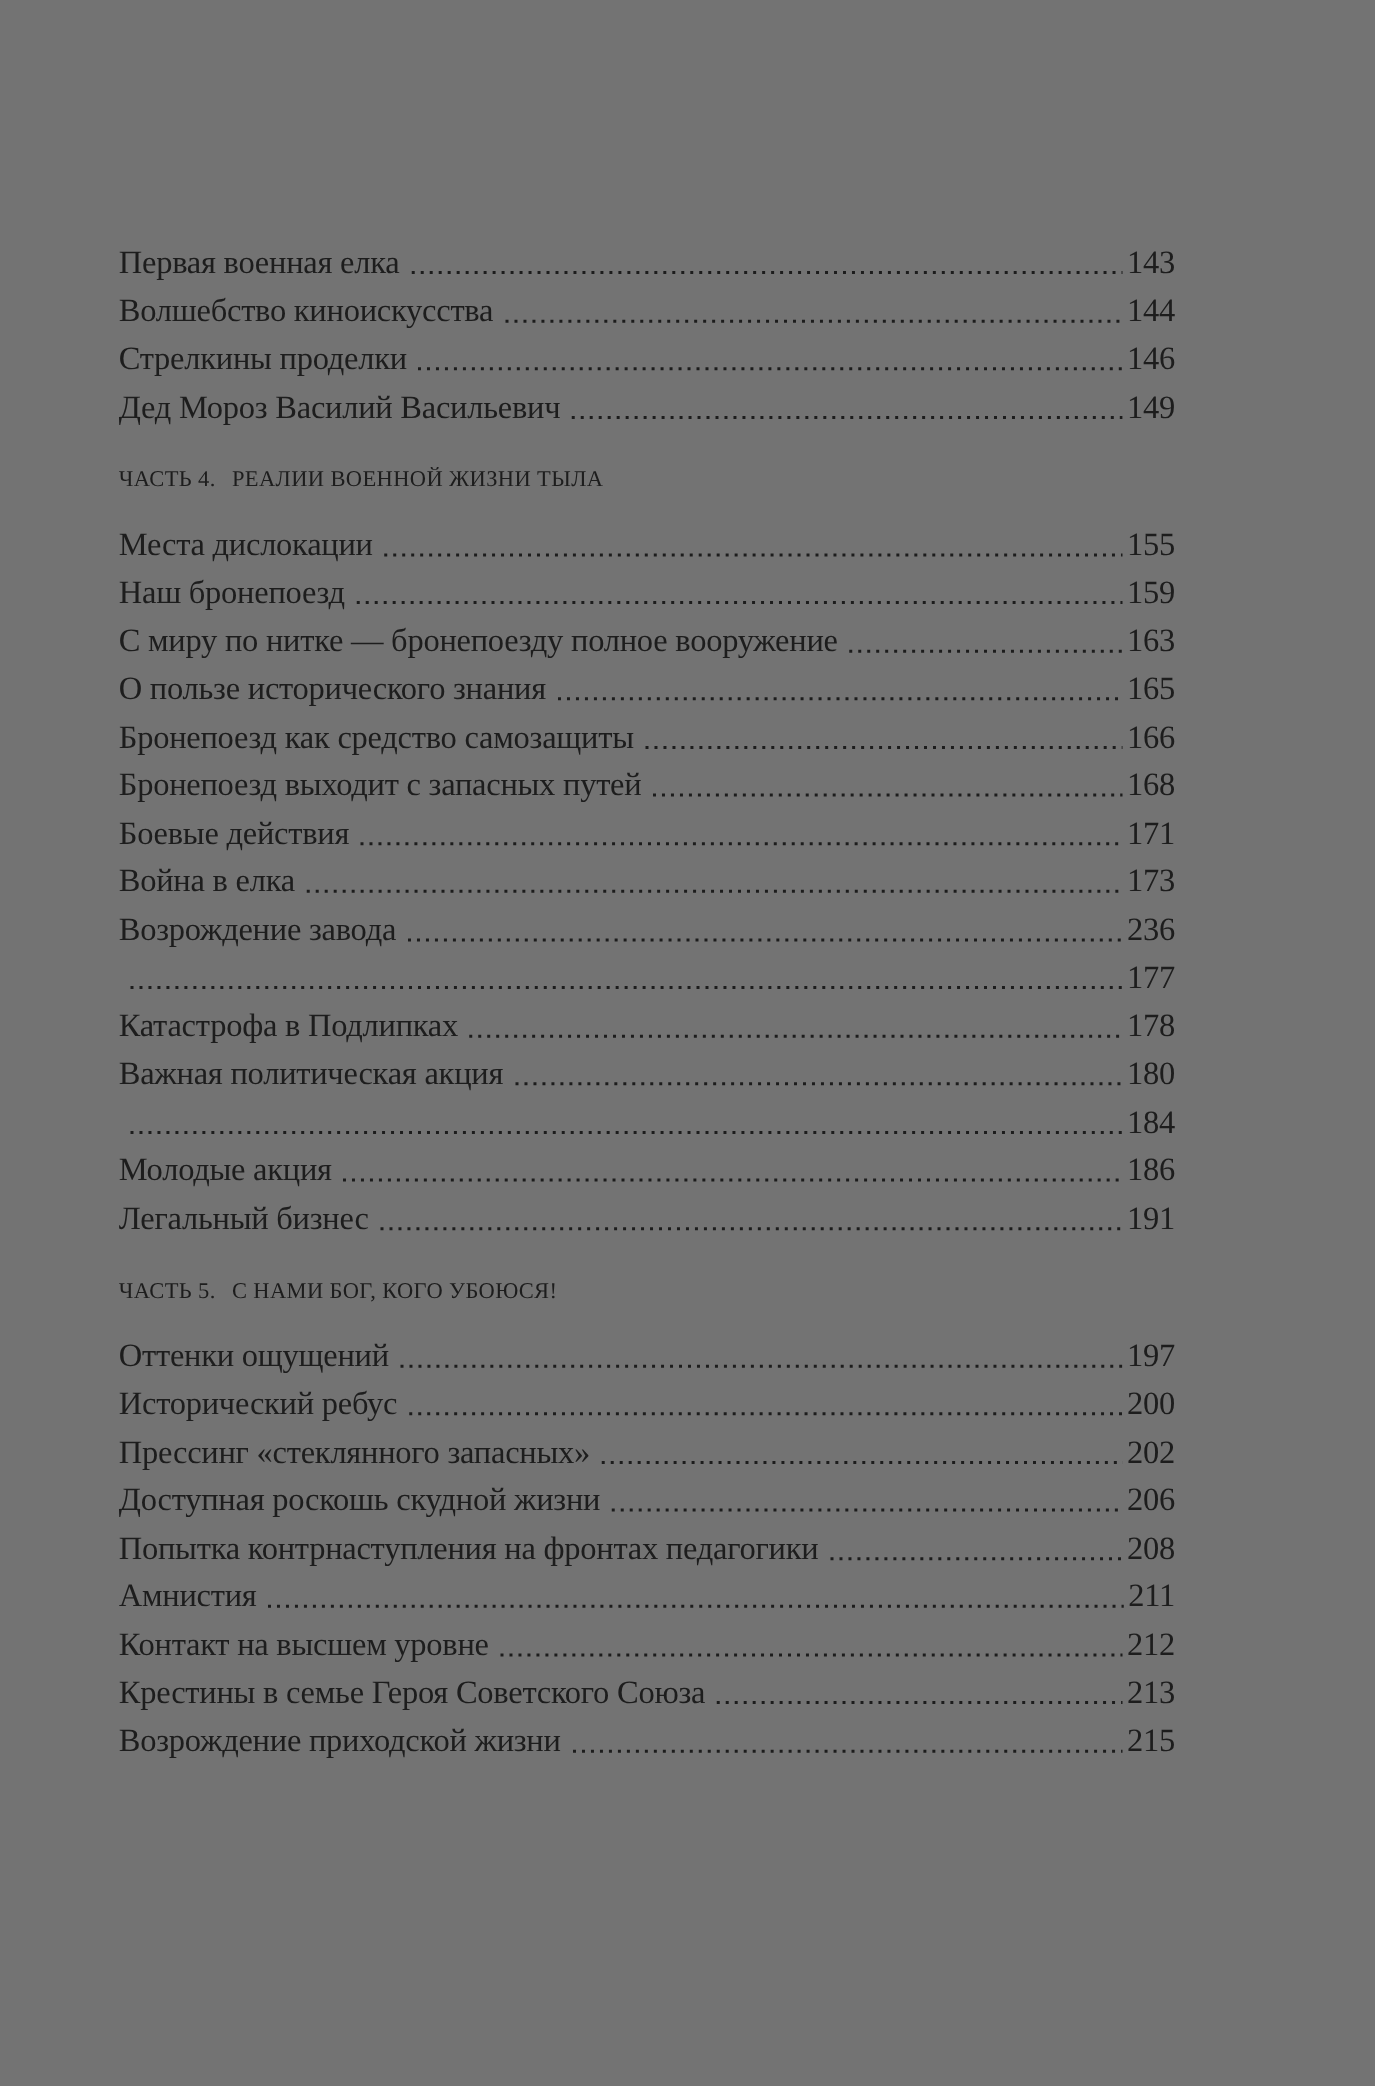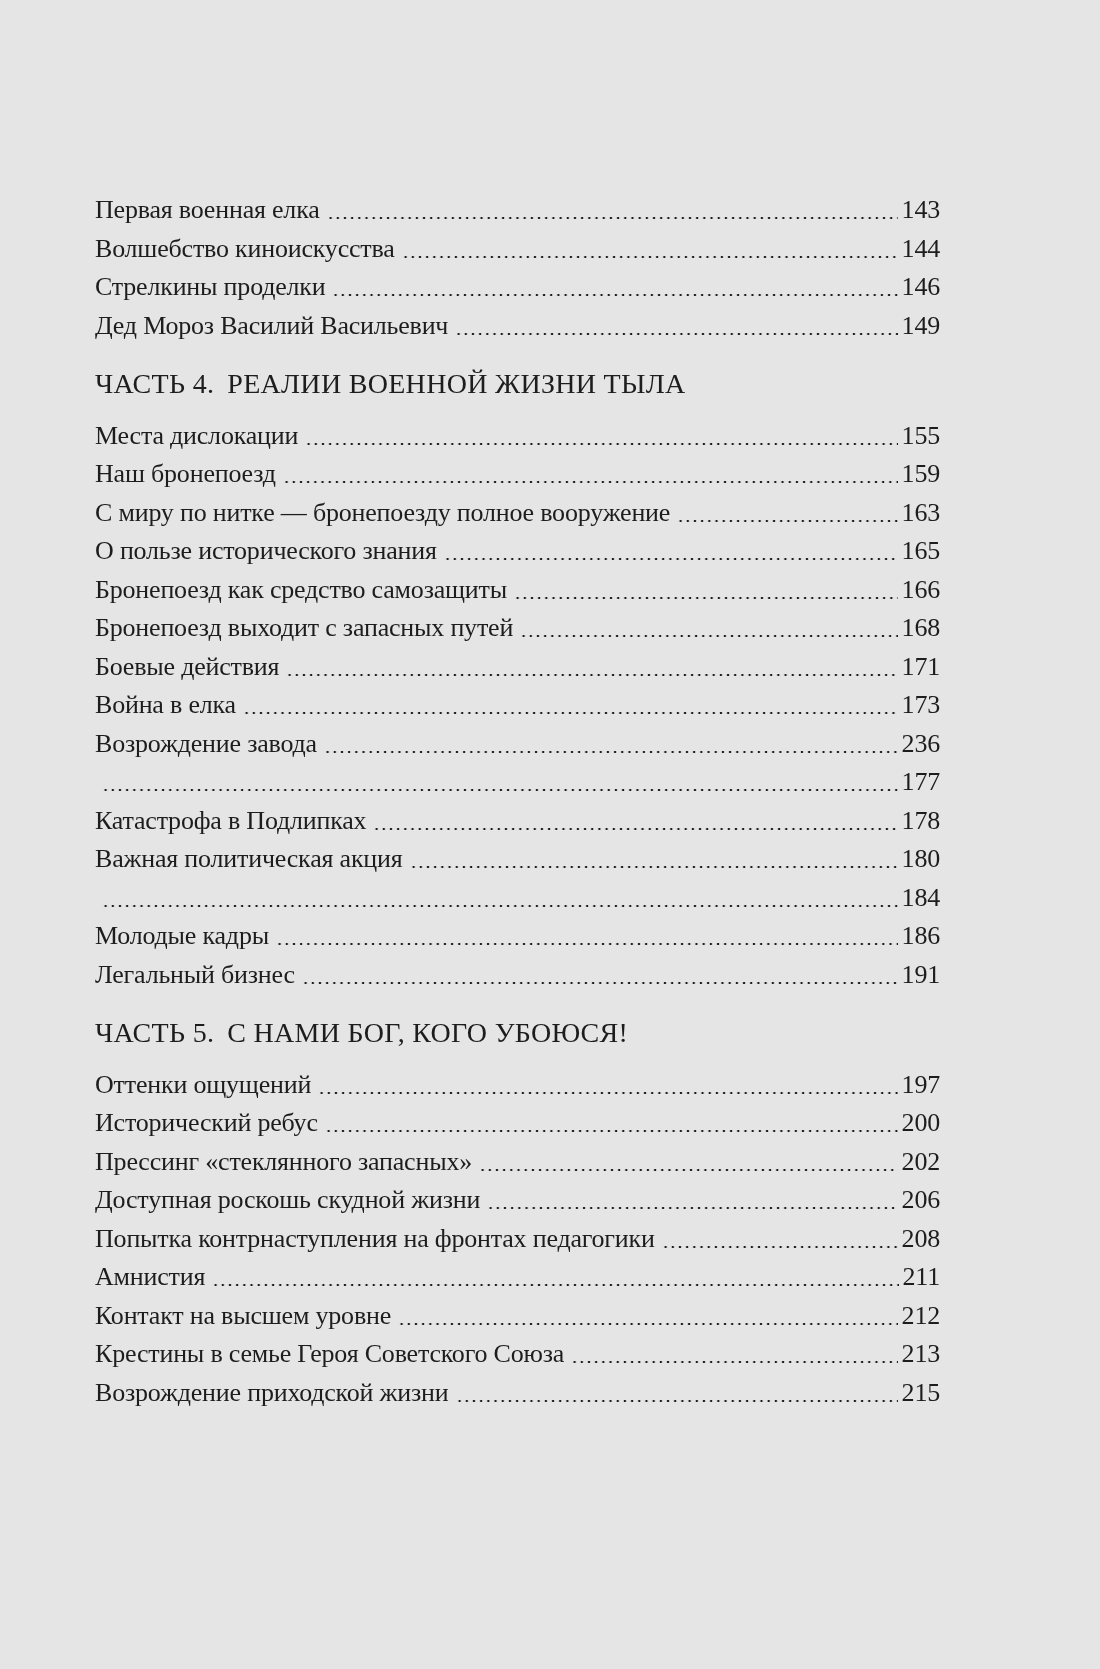--- a/index.html
+++ b/index.html
@@ -4,21 +4,21 @@
 <style>
   html, body {
     margin: 0;
     padding: 0;
     background: #ffffff;
   }
   .page {
     position: relative;
     width: 1100px;
     height: 1669px;
-    background: #e5e5e5;
+    background: #737373;
     overflow: hidden;
     font-family: "Liberation Serif", "DejaVu Serif", serif;
     color: #1d1d1d;
   }
   .toc {
     display: flex;
     flex-direction: column;
     row-gap: 9.5px;
     padding: 195px 160px 0 95px;
   }
@@ -43,21 +43,21 @@
     background-size: 7.2px 4px;
     background-position: left bottom;
     background-repeat: repeat-x;
   }
   .toc-page-num {
     white-space: nowrap;
   }
   .toc-section {
     height: 29px;
     line-height: 29px;
-    font-size: 28px;
+    font-size: 18px;
     margin-top: 20px;
     margin-bottom: 13px;
     letter-spacing: 0.3px;
     white-space: nowrap;
   }
   .toc-section .sec-title {
     margin-left: 13px;
   }
 </style>
 </head>
@@ -145,21 +145,21 @@
       <div class="toc-row">
     <span class="toc-title">Важная политическая акция</span>
     <span class="toc-leader"></span>
     <span class="toc-page-num">180</span>
   </div>
       <div class="toc-row">
     <span class="toc-leader"></span>
     <span class="toc-page-num">184</span>
   </div>
       <div class="toc-row">
-    <span class="toc-title">Молодые кадры</span>
+    <span class="toc-title">Молодые акция</span>
     <span class="toc-leader"></span>
     <span class="toc-page-num">186</span>
   </div>
       <div class="toc-row">
     <span class="toc-title">Легальный бизнес</span>
     <span class="toc-leader"></span>
     <span class="toc-page-num">191</span>
   </div>
       <div class="toc-section">
     <span class="sec-number">ЧАСТЬ 5.</span><span class="sec-title">С НАМИ БОГ, КОГО УБОЮСЯ!</span>

